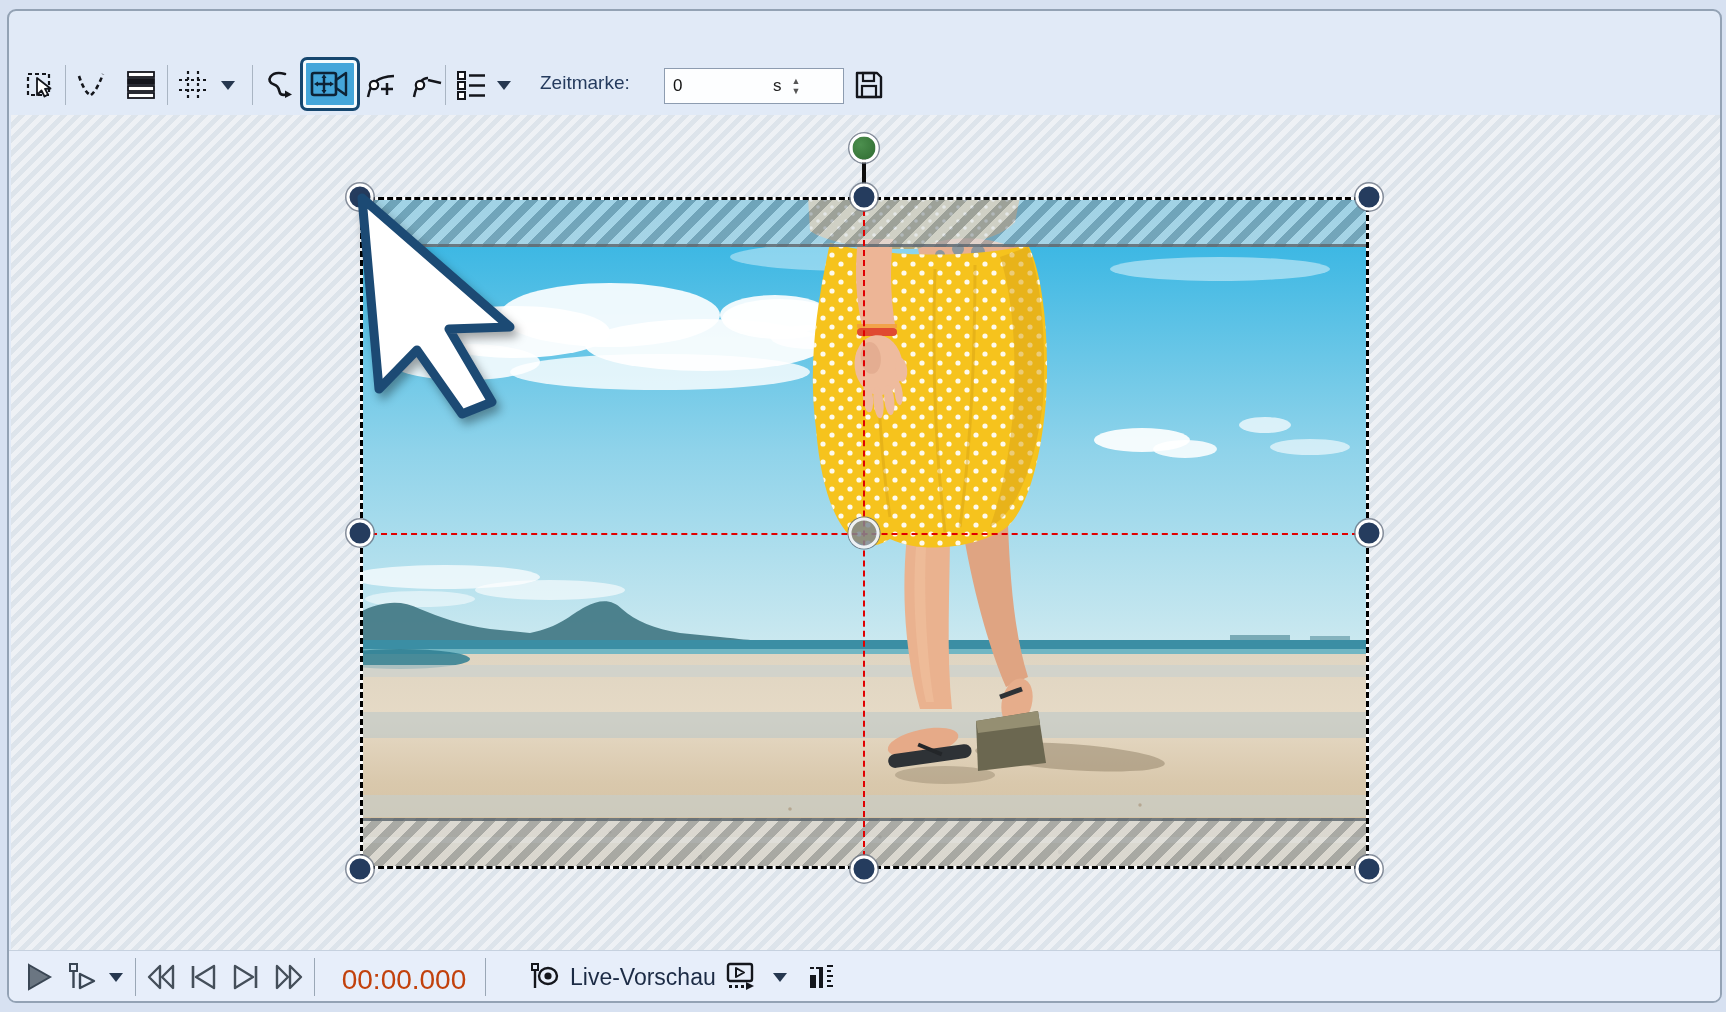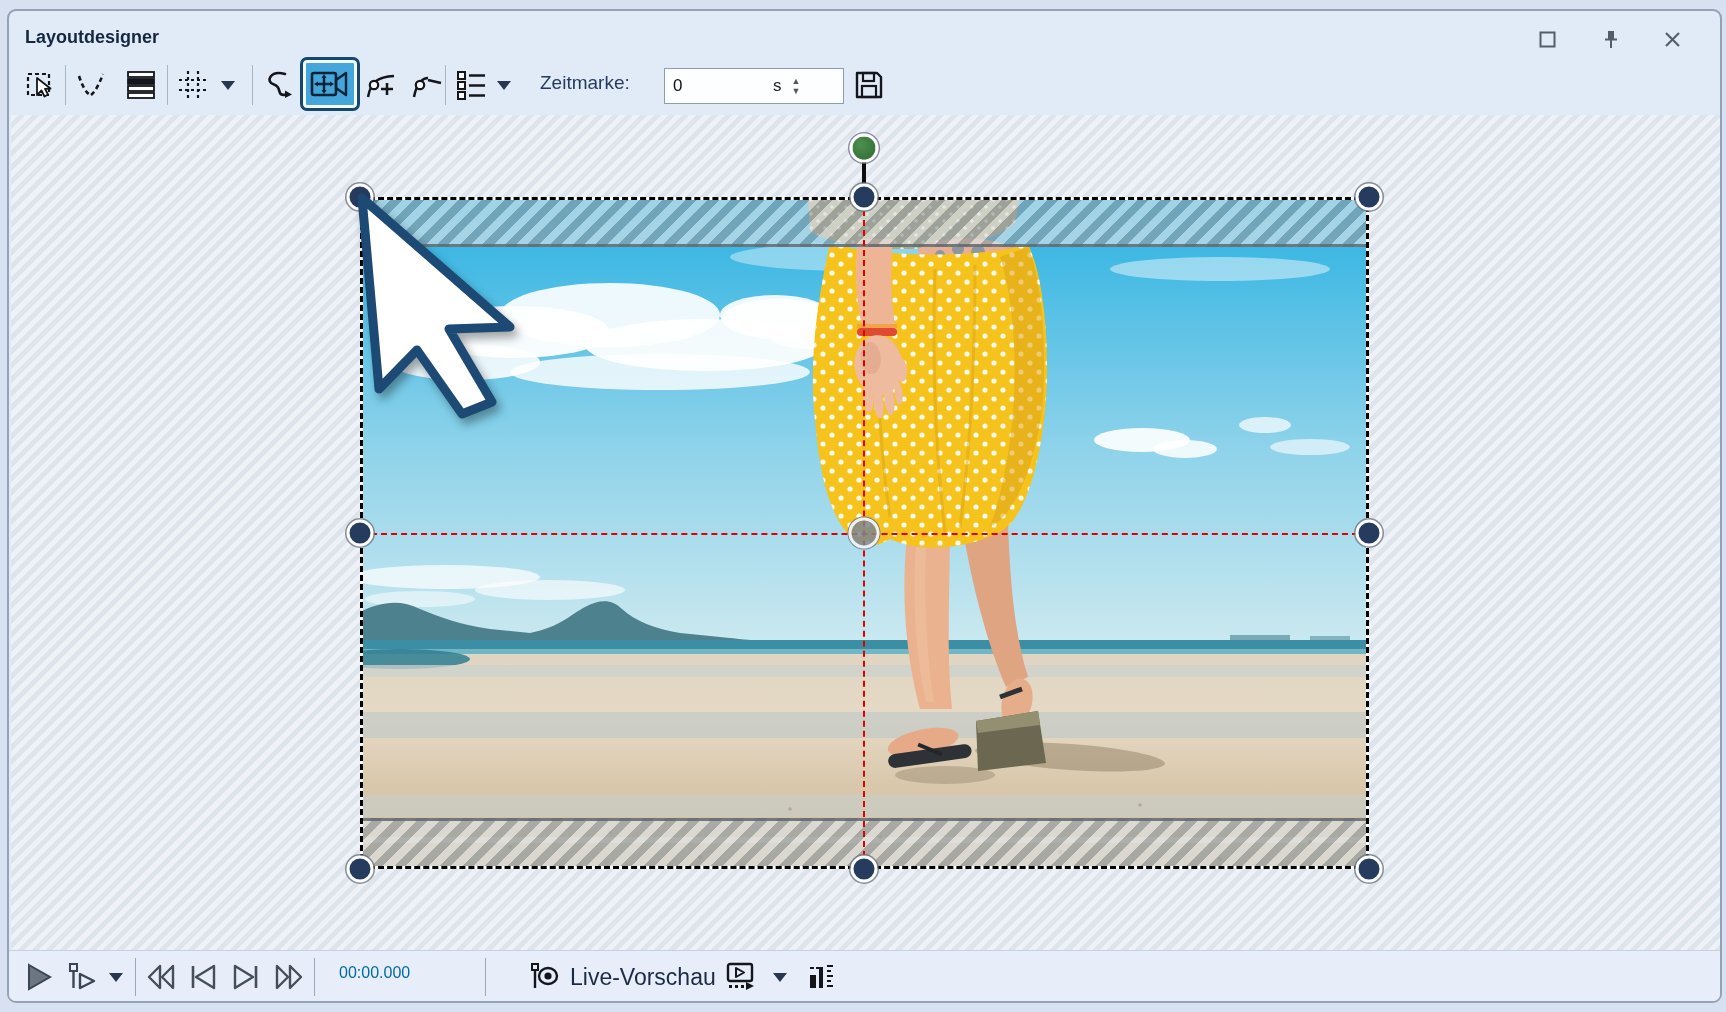--- a/index.html
+++ b/index.html
@@ -43,52 +43,31 @@
           box-shadow:0 0 0 1.5px rgba(100,110,125,0.75);transform:translate(-50%,-50%);z-index:6;}
   .handle.center{width:25px;height:25px;background:rgba(125,134,145,0.85);border:3px solid #eef1f4;
                  box-shadow:0 0 0 1px #6a7684;z-index:5;}
   .handle.rotate{width:23px;height:23px;background:radial-gradient(circle at 35% 35%,#4c8f4e,#2f6b31);}
   .stem{position:absolute;left:851px;top:43px;width:4px;height:42px;background:#0c0c0c;z-index:5;}
   .cursor-svg{position:absolute;left:343px;top:75px;z-index:10;filter:drop-shadow(4px 6px 5px rgba(0,0,0,0.35));}
   
   .bottombar{position:absolute;left:0;top:939px;width:100%;height:53px;background:#e7eefa;border-top:1px solid #c6d1df;}
   .bbtn{position:absolute;top:8px;width:36px;height:36px;display:flex;align-items:center;justify-content:center;}
   .bsep{position:absolute;top:7px;width:1px;height:38px;background:#9aa7b6;}
-  .time{position:absolute;left:330px;top:13px;width:130px;font-size:16px;color:#0369a1;}
+  .time{position:absolute;left:330px;top:13px;width:130px;text-align:center;font-size:28px;color:#c2410c;}
   .livelabel{position:absolute;left:561px;top:13px;font-size:23px;color:#1c2b45;}
   .dropdown{width:0;height:0;border-left:7px solid transparent;border-right:7px solid transparent;border-top:9px solid #26374f;}
   svg.icon{display:block;}
 </style>
 </head>
 <body>
 
 <div id="root">
  <div class="window">
 
-  <div class="titlebar">
-    <div class="title">Layoutdesigner</div>
-    <div class="winbtn" style="left:1525px;">
-      <svg class="icon" width="17" height="17" viewBox="0 0 17 17">
-        <rect x="1.5" y="1.5" width="14" height="14" fill="none" stroke="#555e68" stroke-width="2"></rect>
-      </svg>
-    </div>
-    <div class="winbtn" style="left:1590px;">
-      <svg class="icon" width="18" height="19" viewBox="0 0 18 19">
-        <rect x="5" y="1" width="6" height="8" fill="#555e68"></rect>
-        <line x1="2" y1="9.5" x2="14" y2="9.5" stroke="#555e68" stroke-width="2"></line>
-        <line x1="8" y1="10" x2="8" y2="18" stroke="#555e68" stroke-width="2"></line>
-      </svg>
-    </div>
-    <div class="winbtn" style="left:1650px;">
-      <svg class="icon" width="17" height="17" viewBox="0 0 17 17">
-        <line x1="2" y1="2" x2="15" y2="15" stroke="#555e68" stroke-width="2.2"></line>
-        <line x1="15" y1="2" x2="2" y2="15" stroke="#555e68" stroke-width="2.2"></line>
-      </svg>
-    </div>
-  </div>
 
   <div class="toolbar">
     <div class="tbtn" style="left:12px;">
       <svg class="icon" width="32" height="32" viewBox="0 0 32 32">
         <rect x="3" y="5" width="21" height="21" fill="none" stroke="#14161c" stroke-width="2.2" stroke-dasharray="4 3"></rect>
         <polygon points="12,9 12,26 16.5,21.5 19.5,27.5 23,25.5 20,19.8 25.5,19.5" fill="#fff" stroke="#14161c" stroke-width="1.8" stroke-linejoin="round"></polygon>
       </svg>
     </div>
     <div class="tsep" style="left:56px;"></div>
     <div class="tbtn" style="left:62px;">

